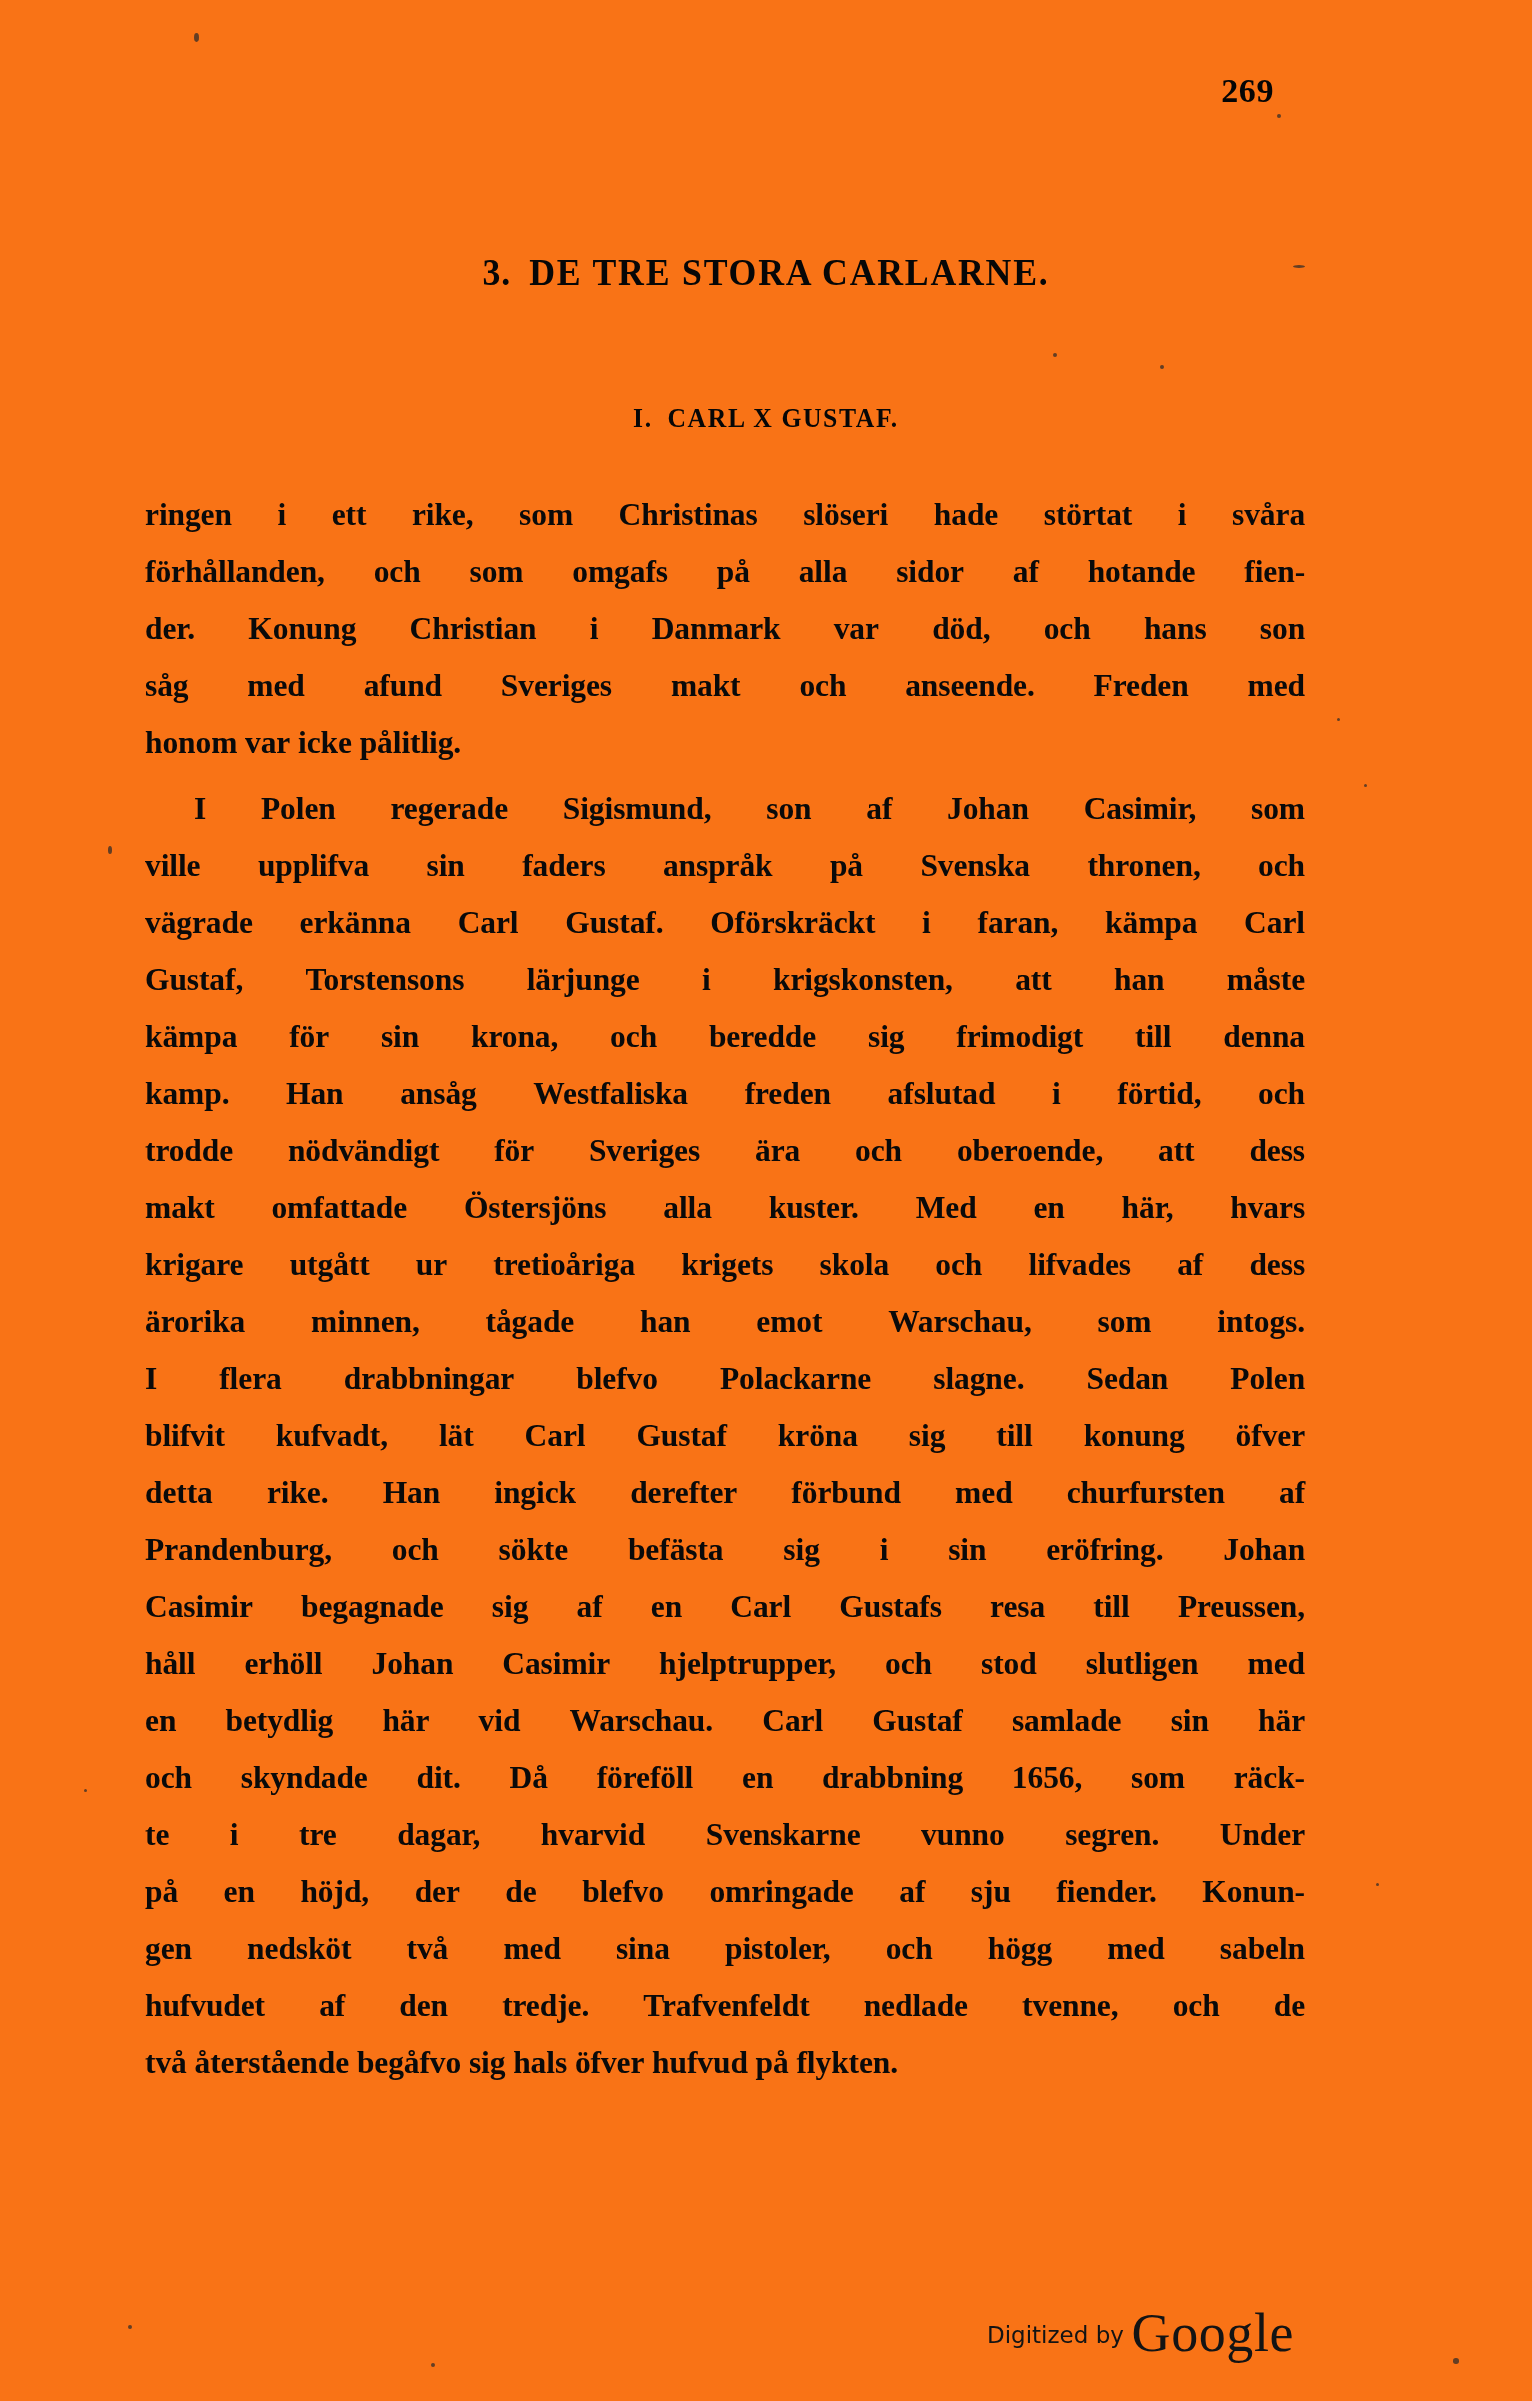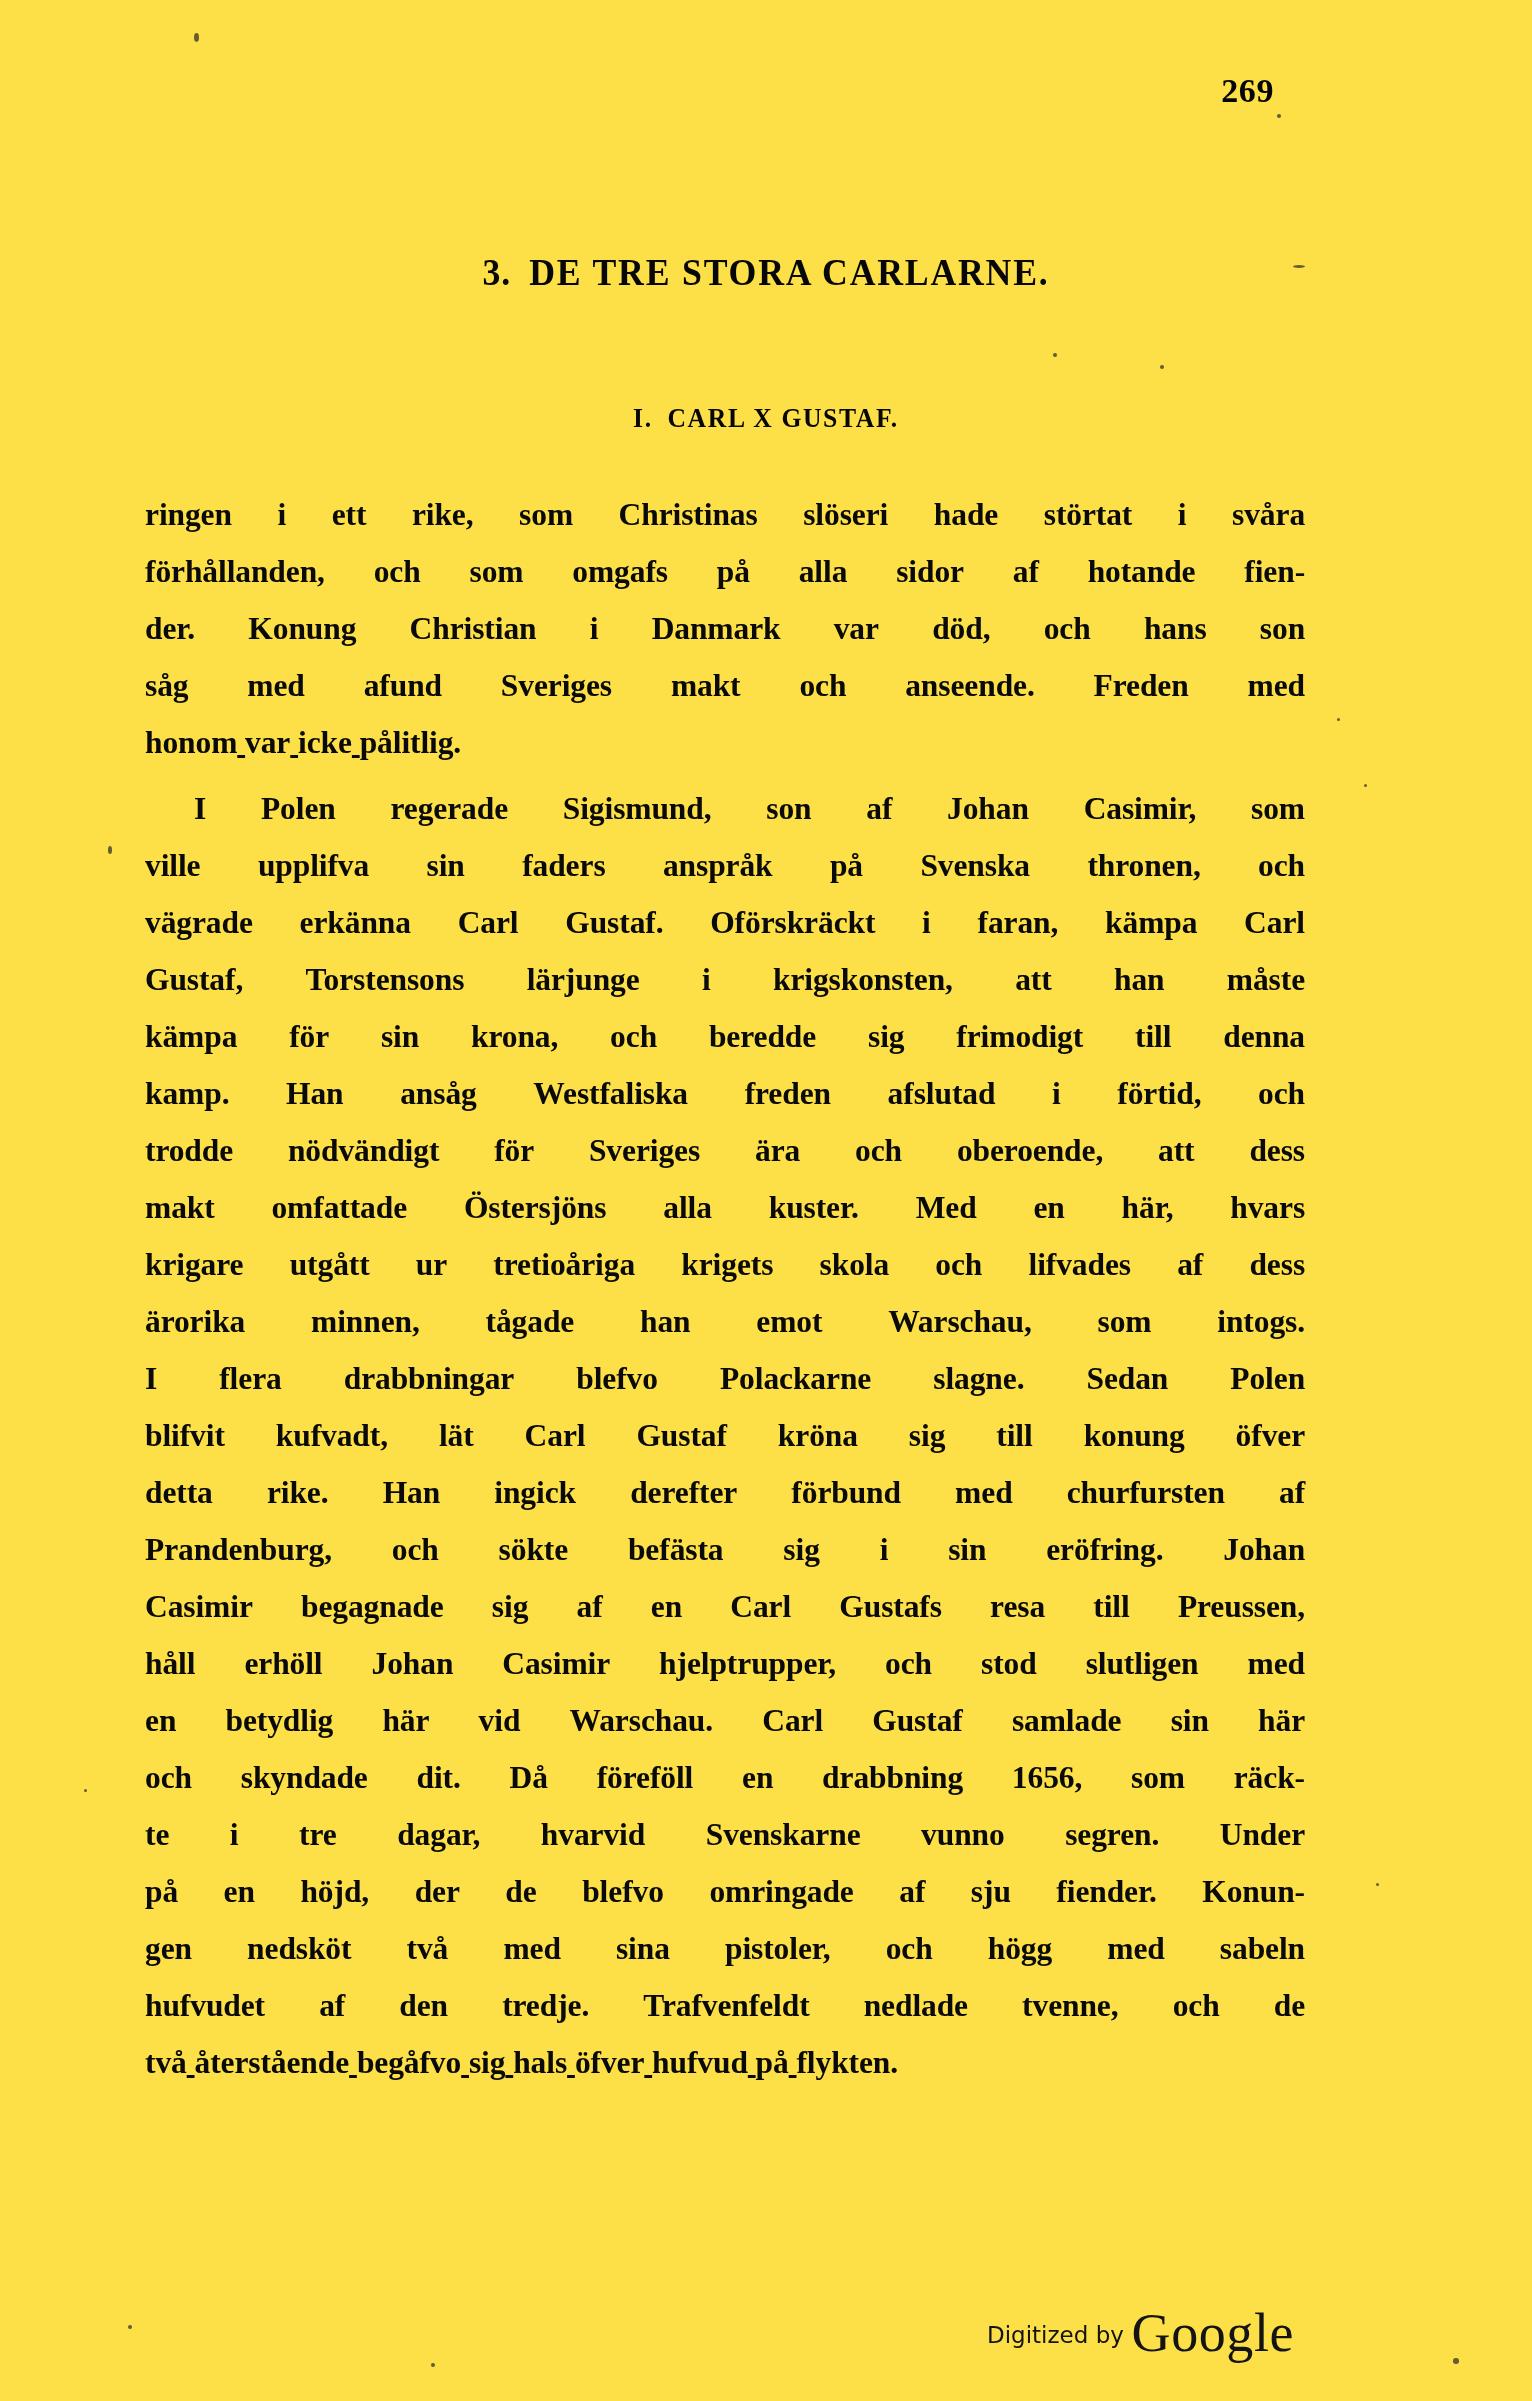--- a/index.html
+++ b/index.html
@@ -10,21 +10,21 @@
   }
   body {
     font-family: "Liberation Serif", "DejaVu Serif", serif;
     color: #000000;
   }
 
   .page {
     position: relative;
     width: 1532px;
     height: 2401px;
-    background: #fde047;
+    background: #f97316;
     overflow: hidden;
   }
 
   
   .folio {
     position: absolute;
     top: 72px;
     right: 258px;
     font-family: "Liberation Serif", "DejaVu Serif", serif;
     font-weight: bold;
@@ -93,21 +93,20 @@
   .line {
     display: block;
     white-space: nowrap;
     text-align: justify;
     text-align-last: justify;
     height: 57px;
   }
   .line.last {
     text-align-last: left;
     text-align: center;
-    text-decoration: underline;
   }
   .line > span.w {
     display: inline-block;
   }
   .smallcaps {
     font-variant: small-caps;
     font-weight: bold;
     letter-spacing: 0.3px;
   }
 

